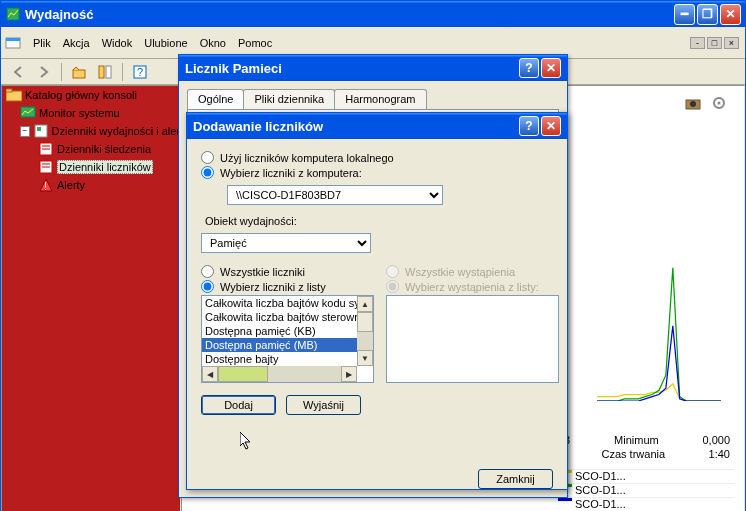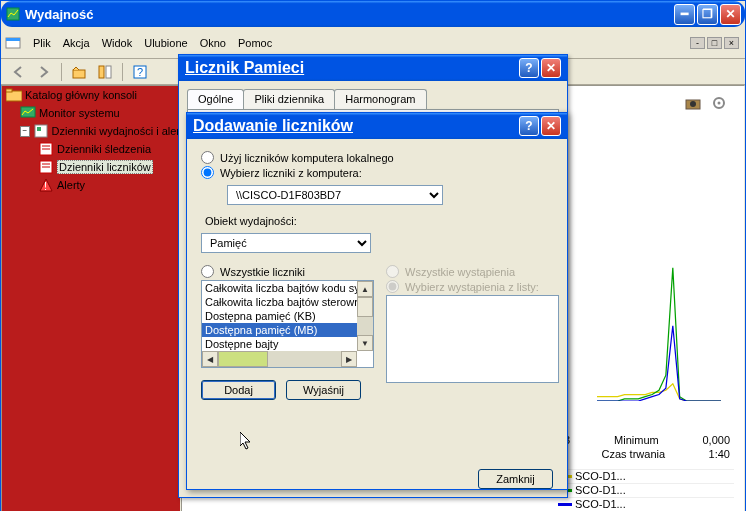--- a/index.html
+++ b/index.html
@@ -1,20 +1,20 @@
 <!DOCTYPE html>
 <html><head>
 <meta charset="utf-8">
 <style>
 * { box-sizing: border-box; margin: 0; padding: 0; font-family: Tahoma, sans-serif; font-size: 11px; }
 body { background: #ece9d8; overflow: hidden; width: 746px; height: 511px; position: relative; }
 
 
 .main-window { position: absolute; top: 0; left: 0; right: 0; bottom: 0; border: 1px solid #0054e3; }
-.titlebar { height: 26px; background: linear-gradient(to bottom, #3a93ff 0%, #0054e3 10%, #0054e3 90%, #0050d0 100%); display: flex; align-items: center; padding: 0 4px; color: white; font-weight: bold; border-radius: 11px; }
+.titlebar { height: 26px; background: linear-gradient(to bottom, #3a93ff 0%, #0054e3 10%, #0054e3 90%, #0050d0 100%); display: flex; align-items: center; padding: 0 4px; color: white; font-weight: bold; }
 .titlebar .icon { width: 16px; height: 16px; margin-right: 4px; display: inline-flex; align-items: center; justify-content: center; }
 .titlebar .title { flex: 1; font-size: 13px; }
 .titlebar .win-btns { display: flex; gap: 2px; }
 .win-btn { width: 21px; height: 21px; border: 1px solid white; border-radius: 3px; display: flex; align-items: center; justify-content: center; color: white; font-weight: bold; font-size: 12px; cursor: pointer; }
 .win-btn.min { background: linear-gradient(to bottom, #78aef8, #1e5abf); }
 .win-btn.max { background: linear-gradient(to bottom, #78aef8, #1e5abf); }
 .win-btn.close { background: linear-gradient(to bottom, #f08078, #c83420); }
 
 .menubar { height: 32px; background: #ece9d8; display: flex; align-items: center; padding: 0 4px; border-bottom: 1px solid #aca899; position: relative; }
 .menubar .icon { margin-right: 6px; }
@@ -35,27 +35,27 @@
 .tree-indent-1 { padding-left: 18px; }
 .tree-indent-2 { padding-left: 36px; }
 
 .right-panel { flex: 1; background: white; border: 1px inset #ece9d8; position: relative; }
 .rp-toolbar { position: absolute; top: 6px; right: 14px; display: flex; gap: 4px; }
 .chart-area { position: absolute; top: 100px; right: 10px; width: 150px; bottom: 120px; }
 .chart-svg { width: 100%; height: 100%; }
 .stats { position: absolute; bottom: 60px; right: 10px; width: 180px; font-size: 10px; }
 .stats-row { display: flex; justify-content: space-between; padding: 1px 4px; gap: 20px; }
 .counter-rows { position: absolute; bottom: 10px; right: 10px; width: 180px; font-size: 10px; }
-.counter-row { padding: 0 4px 1px 4px; border-top: 1px solid #eee; display: flex; align-items: center; gap: 3px; }
+.counter-row { padding: 0 4px 1px 4px; border-top: 1px solid #eee; display: flex; align-items: flex-start; gap: 3px; }
 .clr-box { width: 14px; height: 3px; }
 
 
 .dialog1 { position: absolute; top: 54px; left: 178px; width: 390px; height: 444px; border: 1px solid #0054e3; background: #ece9d8; box-shadow: 2px 2px 4px rgba(0,0,0,0.3); }
 .dlg-title { height: 26px; background: linear-gradient(to bottom, #3a93ff 0%, #0054e3 10%, #0054e3 90%, #0050d0 100%); display: flex; align-items: center; padding: 0 6px; color: white; font-weight: bold; }
-.dlg-title .t { flex: 1; font-size: 16px; text-decoration: underline; }
+.dlg-title .t { flex: 1; font-size: 13px; }
 .tabs { padding: 8px 8px 0 8px; display: flex; }
 .tab { padding: 3px 10px; border: 1px solid #919b9c; border-bottom: none; background: #f4f3ee; margin-right: -1px; cursor: pointer; border-radius: 3px 3px 0 0; }
 .tab.active { background: #fcfcfe; position: relative; z-index: 2; padding-bottom: 4px; }
 .tab-body { margin: 0 8px 8px 8px; border: 1px solid #919b9c; background: #fcfcfe; height: 370px; }
 
 
 .dialog2 { position: absolute; top: 112px; left: 186px; width: 382px; height: 378px; border: 1px solid #0054e3; background: #ece9d8; box-shadow: 2px 2px 6px rgba(0,0,0,0.4); }
 .dlg2-body { padding: 10px 14px; }
 .radio-row { display: flex; align-items: center; margin: 2px 0; }
 .radio-row input { margin-right: 6px; }
@@ -311,20 +311,24 @@
       <select class="combo-input" style="max-width:170px">
         <option>Pamięć</option>
       </select>
     </div>
     <div class="two-col">
       <div class="col">
         <label class="radio-row">
           <input type="radio" name="ctr" style="">
           <span>Wszystkie liczniki</span>
         </label>
+        <label class="radio-row">
+          <input type="radio" name="ctr" checked="" style="">
+          <span>Wybierz liczniki z listy</span>
+        </label>
         <div class="listbox">
           <div class="items" id="counter-items">
               <div class="item">Całkowita liczba bajtów kodu sy</div>
               <div class="item">Całkowita liczba bajtów sterown</div>
               <div class="item">Dostępna pamięć (KB)</div>
               <div class="item selected">Dostępna pamięć (MB)</div>
               <div class="item">Dostępne bajty</div>
             </div>
           <div class="vscroll">
             <div class="sbtn">▲</div>

